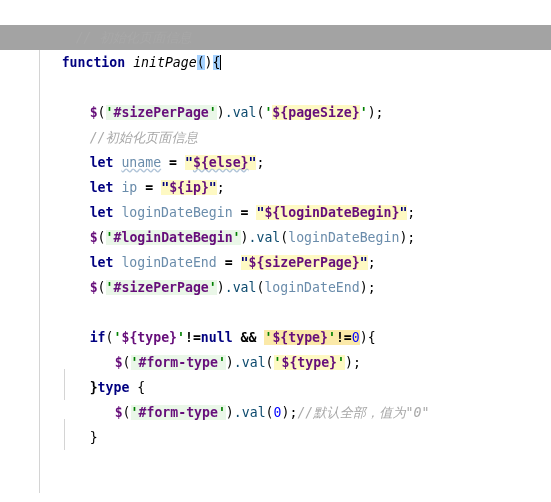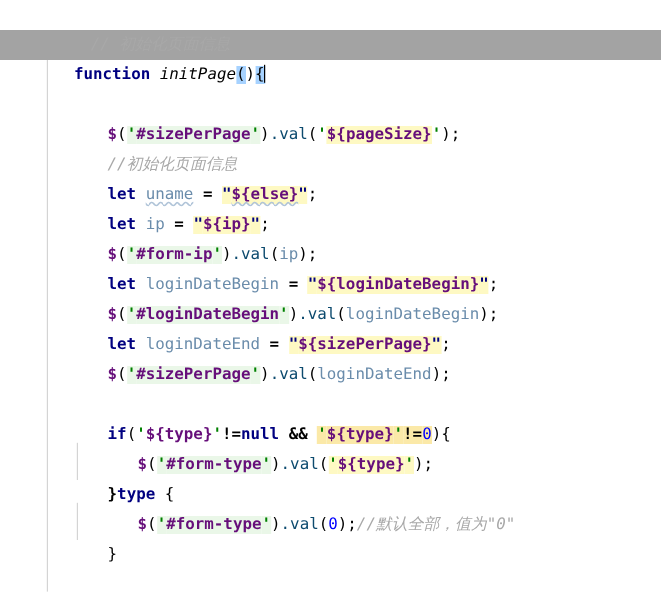--- a/index.html
+++ b/index.html
@@ -111,23 +111,20 @@
 
     <div class="line">
       <span style="padding-left:28px"></span><span class="kw">let</span><span> </span><span class="ident squig">uname</span><span> </span><span class="op">=</span><span> </span><span class="dq bg-lav">"</span><span class="dollar bg-lav squig">${else}</span><span class="dq bg-lav">"</span><span class="punc">;</span>
     </div>
 
 
     <div class="line">
       <span style="padding-left:28px"></span><span class="kw">let</span><span> </span><span class="ident">ip</span><span> </span><span class="op">=</span><span> </span><span class="dq bg-lav">"</span><span class="dollar bg-lav">${ip}</span><span class="dq bg-lav">"</span><span class="punc">;</span>
     </div>
 
-    <div class="line">
-      <span style="padding-left:28px"></span><span class="dollar">$</span><span class="punc">(</span><span class="str bg-green">'</span><span class="strid bg-green">#form-ip</span><span class="str bg-green">'</span><span class="punc">)</span><span class="meth">.val</span><span class="punc">(</span><span class="ident">ip</span><span class="punc">)</span><span class="punc">;</span>
-    </div>
 
     <div class="line">
       <span style="padding-left:28px"></span><span class="kw">let</span><span> </span><span class="ident">loginDateBegin</span><span> </span><span class="op">=</span><span> </span><span class="dq bg-lav">"</span><span class="dollar bg-lav">${loginDateBegin}</span><span class="dq bg-lav">"</span><span class="punc">;</span>
     </div>
 
     <div class="line">
       <span style="padding-left:28px"></span><span class="dollar">$</span><span class="punc">(</span><span class="str bg-green">'</span><span class="strid bg-green">#loginDateBegin</span><span class="str bg-green">'</span><span class="punc">)</span><span class="meth">.val</span><span class="punc">(</span><span class="ident">loginDateBegin</span><span class="punc">)</span><span class="punc">;</span>
     </div>
 
     <div class="line">

